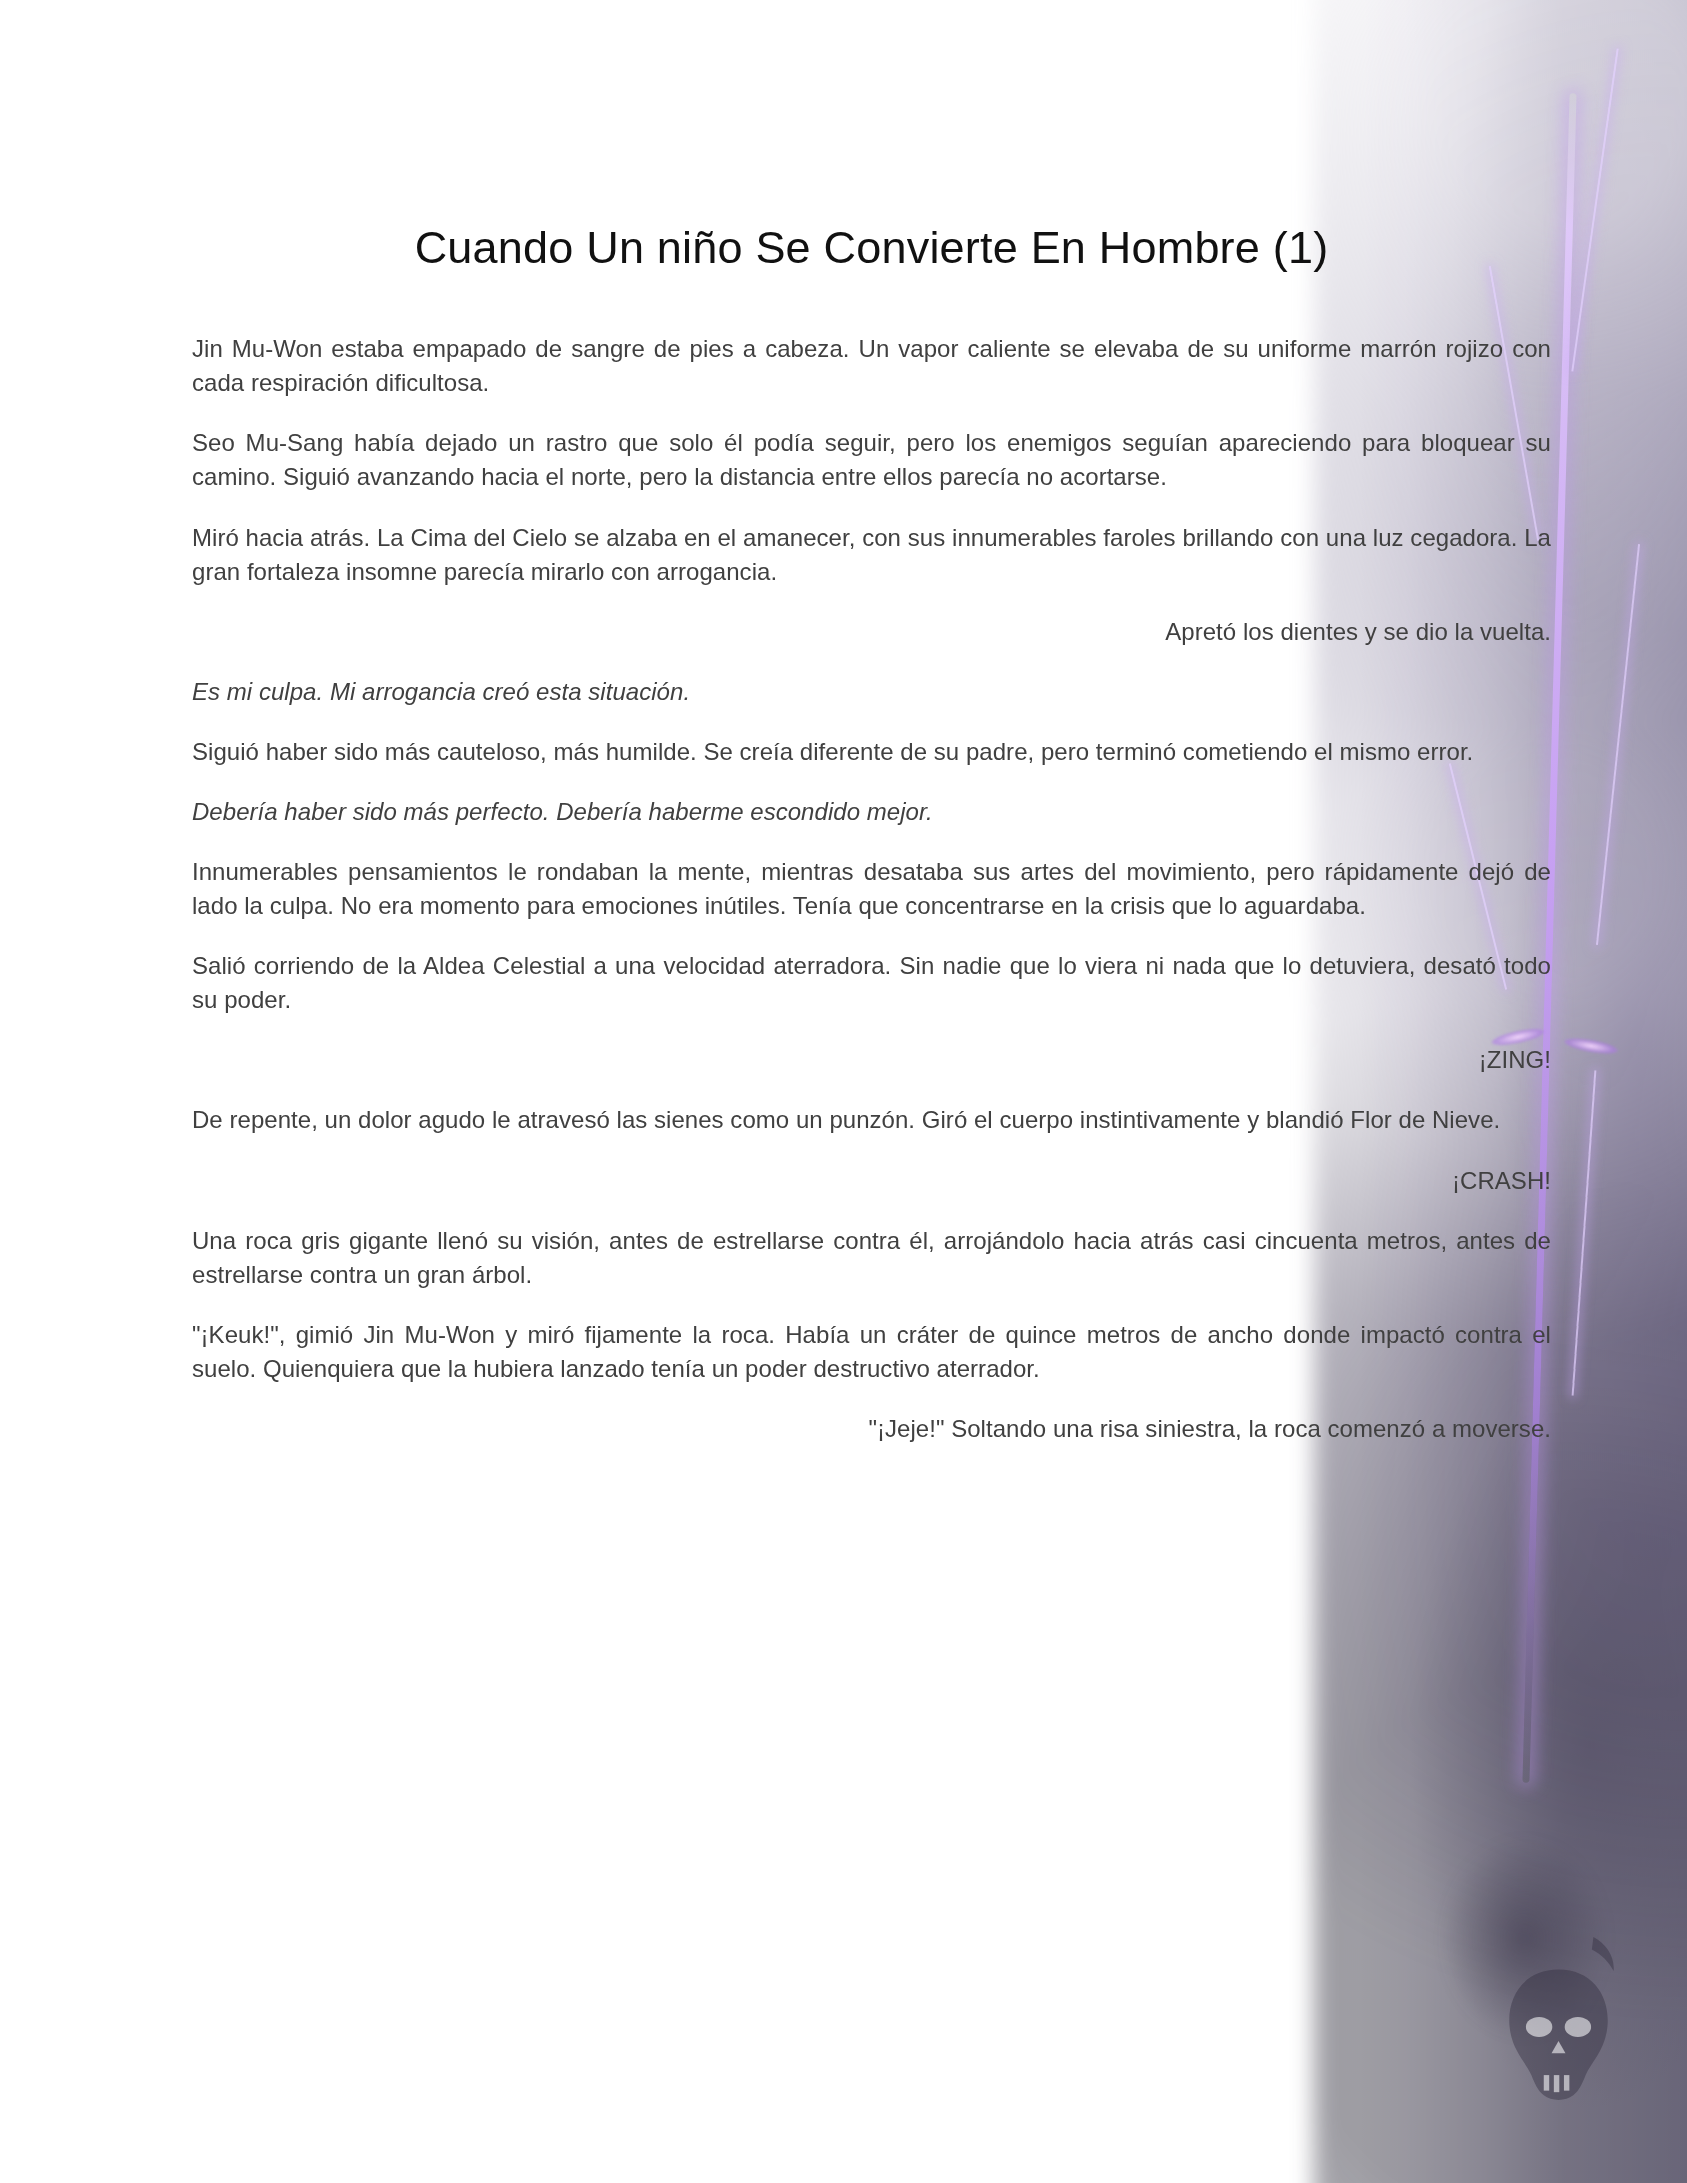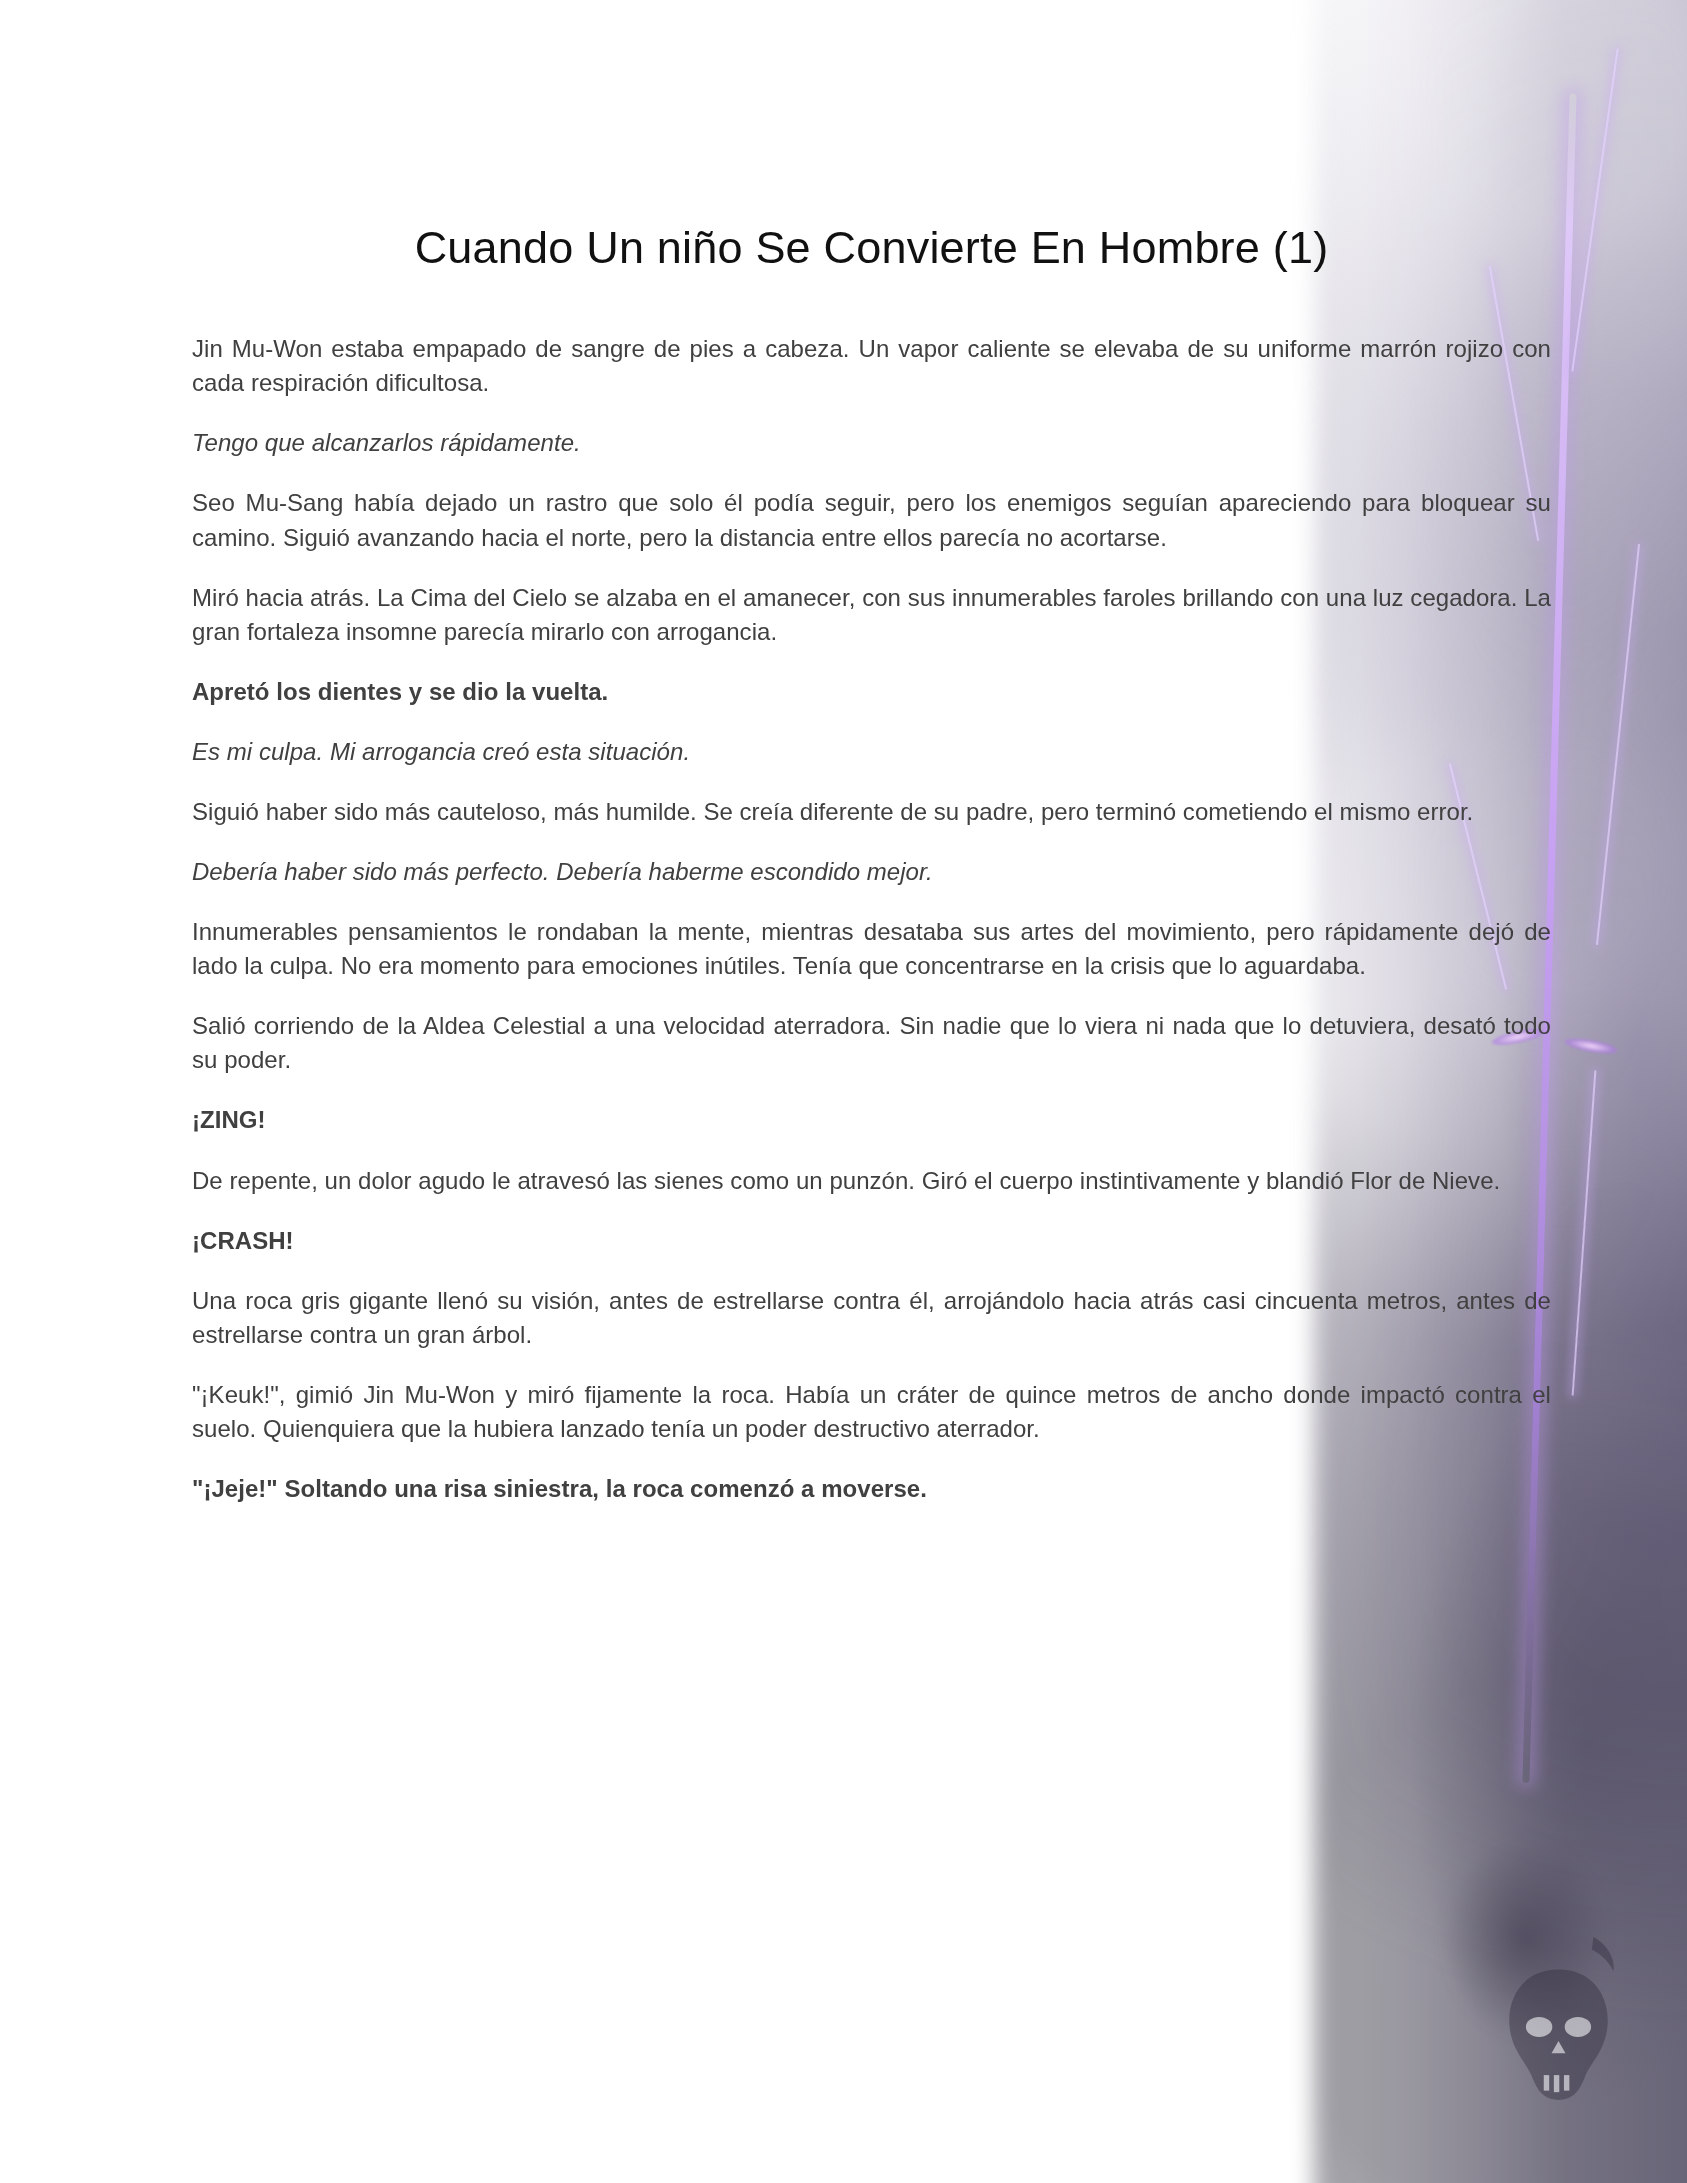--- a/index.html
+++ b/index.html
@@ -131,22 +131,21 @@
     line-height: 1.42;
     text-align: justify;
     color: #404040;
     letter-spacing: 0.04px;
   }
   p.para.italic {
     font-style: italic;
     text-align: left;
   }
   p.para.left {
-    text-align: left;
-    font-weight: bold;
+    text-align: right;
   }
 </style>
 </head>
 <body>
 
 <div class="art-layer">
   <div class="art-fade"></div>
   <div class="art-smoke"></div>
   <div class="art-beast"></div>
   <div class="art-blade"></div>
@@ -172,21 +171,20 @@
     </g>
   </svg>
 </div>
 
 <div class="page">
   <div class="title-block">
     <div class="chapter-title">Cuando Un niño Se Convierte En Hombre (1)</div>
   </div>
   <div class="body-block">
       <p class="para">Jin Mu-Won estaba empapado de sangre de pies a cabeza. Un vapor caliente se elevaba de su uniforme marrón rojizo con cada respiración dificultosa.</p>
-      <p class="para italic">Tengo que alcanzarlos rápidamente.</p>
       <p class="para">Seo Mu-Sang había dejado un rastro que solo él podía seguir, pero los enemigos seguían apareciendo para bloquear su camino. Siguió avanzando hacia el norte, pero la distancia entre ellos parecía no acortarse.</p>
       <p class="para">Miró hacia atrás. La Cima del Cielo se alzaba en el amanecer, con sus innumerables faroles brillando con una luz cegadora. La gran fortaleza insomne parecía mirarlo con arrogancia.</p>
       <p class="para left">Apretó los dientes y se dio la vuelta.</p>
       <p class="para italic">Es mi culpa. Mi arrogancia creó esta situación.</p>
       <p class="para">Siguió haber sido más cauteloso, más humilde. Se creía diferente de su padre, pero terminó cometiendo el mismo error.</p>
       <p class="para italic">Debería haber sido más perfecto. Debería haberme escondido mejor.</p>
       <p class="para">Innumerables pensamientos le rondaban la mente, mientras desataba sus artes del movimiento, pero rápidamente dejó de lado la culpa. No era momento para emociones inútiles. Tenía que concentrarse en la crisis que lo aguardaba.</p>
       <p class="para">Salió corriendo de la Aldea Celestial a una velocidad aterradora. Sin nadie que lo viera ni nada que lo detuviera, desató todo su poder.</p>
       <p class="para left">¡ZING!</p>
       <p class="para">De repente, un dolor agudo le atravesó las sienes como un punzón. Giró el cuerpo instintivamente y blandió Flor de Nieve.</p>

